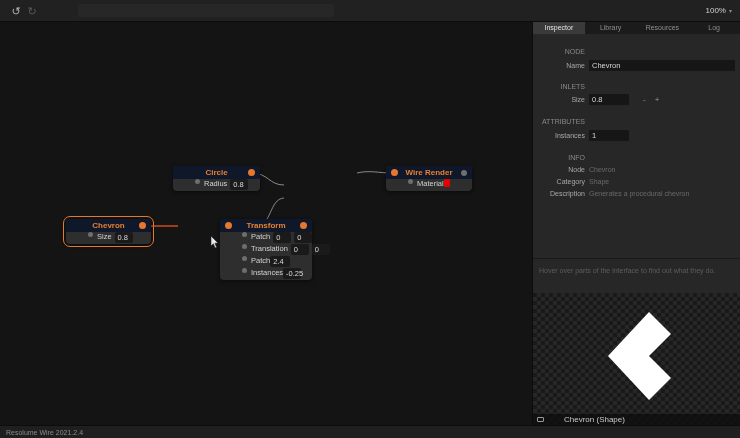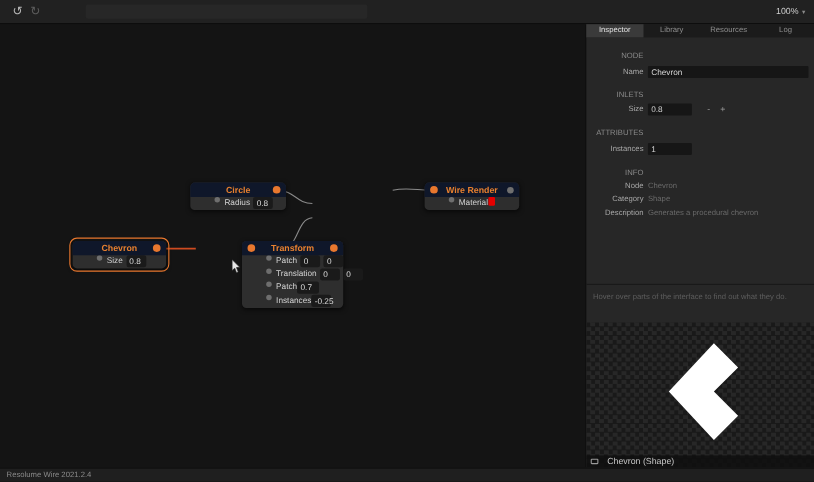--- a/index.html
+++ b/index.html
@@ -52,21 +52,21 @@
   .stepper { display:flex; gap:9px; margin-left:14px; font-size:8px; color:#9a9a9a; }
   .stepper span { cursor:default; }
   .mt10{margin-top:10px;} .mt5{margin-top:5px;} .mt12{margin-top:12px;} .mt4{margin-top:4px;} .mt13{margin-top:13px;}
   .help-badge { width:9px; height:9px; border-radius:50%; background:#e8772e; color:#fff; font-size:6px; font-weight:bold; text-align:center; line-height:9px; flex:none; margin-left:43px; margin-right:4px; }
   .example-link { font-size:7.5px; color:#dadada; text-decoration:underline; font-weight:bold; }
 
   .hint { height:35px; flex:none; border-top:1px solid #191919; padding:8px 6px 0 6px; font-size:7px; color:#5d5d5d; }
 
   .preview { flex:1; position:relative; background:repeating-conic-gradient(#272727 0% 25%, #191919 0% 50%); background-size:8px 8px; overflow:hidden; }
   .preview-svg { position:absolute; inset:0; }
-  .preview-label { position:absolute; left:0; right:0; bottom:0; height:11px; background:rgba(14,14,14,.8); display:flex; align-items:center; font-size:8px; color:#c8c8c8; gap:8px; padding-left:4px; }
+  .preview-label { position:absolute; left:0; right:0; bottom:0; height:11px; background:rgba(14,14,14,.8); display:flex; align-items:center; font-size:8px; color:#c8c8c8; gap:20px; padding-left:4px; }
   .display-icon { width:7px; height:5px; border:1px solid #9a9a9a; border-radius:1px; flex:none; }
 
   
   .statusbar { position:absolute; left:0; right:0; bottom:0; height:13px; background:#1f1f1f; border-top:1px solid #0c0c0c; display:flex; align-items:center; font-size:7px; color:#8a8a8a; }
   .statusbar .left { padding-left:6px; }
   .statusbar .right { margin-left:auto; padding-right:6px; }
 
   .cursor { position:absolute; left:210px; top:214px; }
 </style>
 </head>
@@ -142,21 +142,21 @@
     </div>
     <div class="node-row">
       <span class="dot"></span>
       <span class="row-label">Translation</span>
       <span class="vbox col">0</span>
       <span class="vbox col">0</span>
     </div>
     <div class="node-row">
       <span class="dot"></span>
       <span class="row-label">Patch</span>
-      <span class="vbox col push">0.7</span>
+      <span class="vbox col push">2.4</span>
     </div>
     <div class="node-row">
       <span class="dot"></span>
       <span class="row-label">Instances</span>
       <span class="vbox col push">-0.25</span>
     </div>
   </div>
 
   <svg class="cursor" width="9" height="13">
     <polygon points="1,0 1,10 3.4,7.8 5,12 6.6,11.3 5,7.2 8,7" fill="#e8e8e8" stroke="#222" stroke-width="0.6"></polygon>

